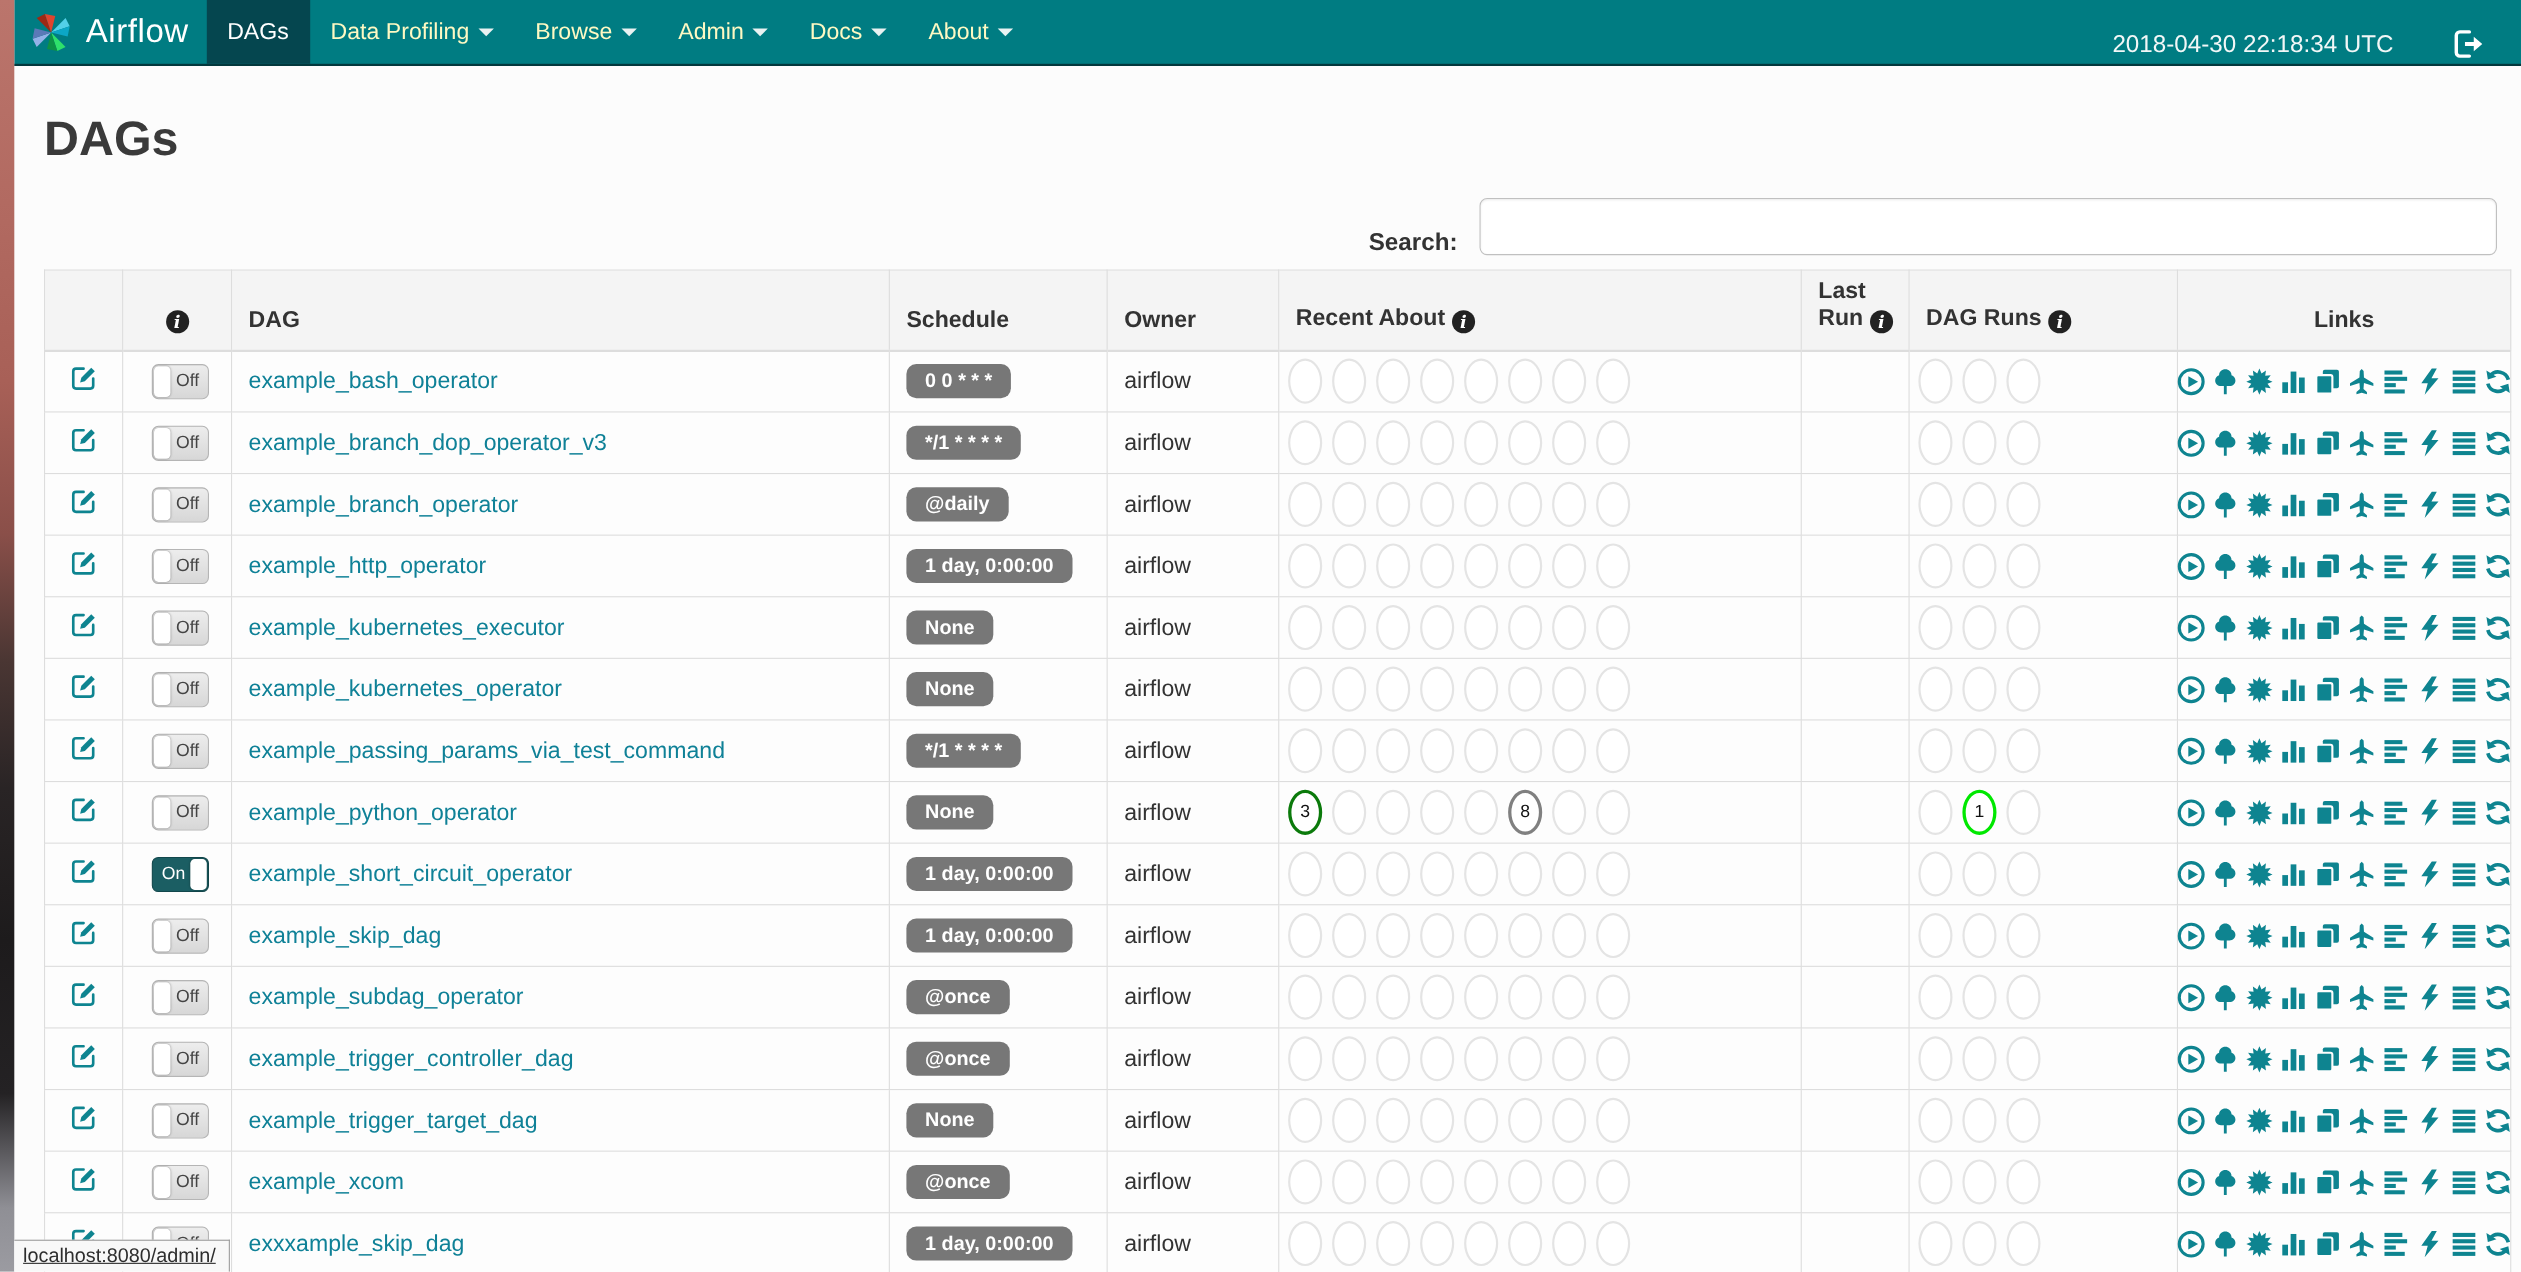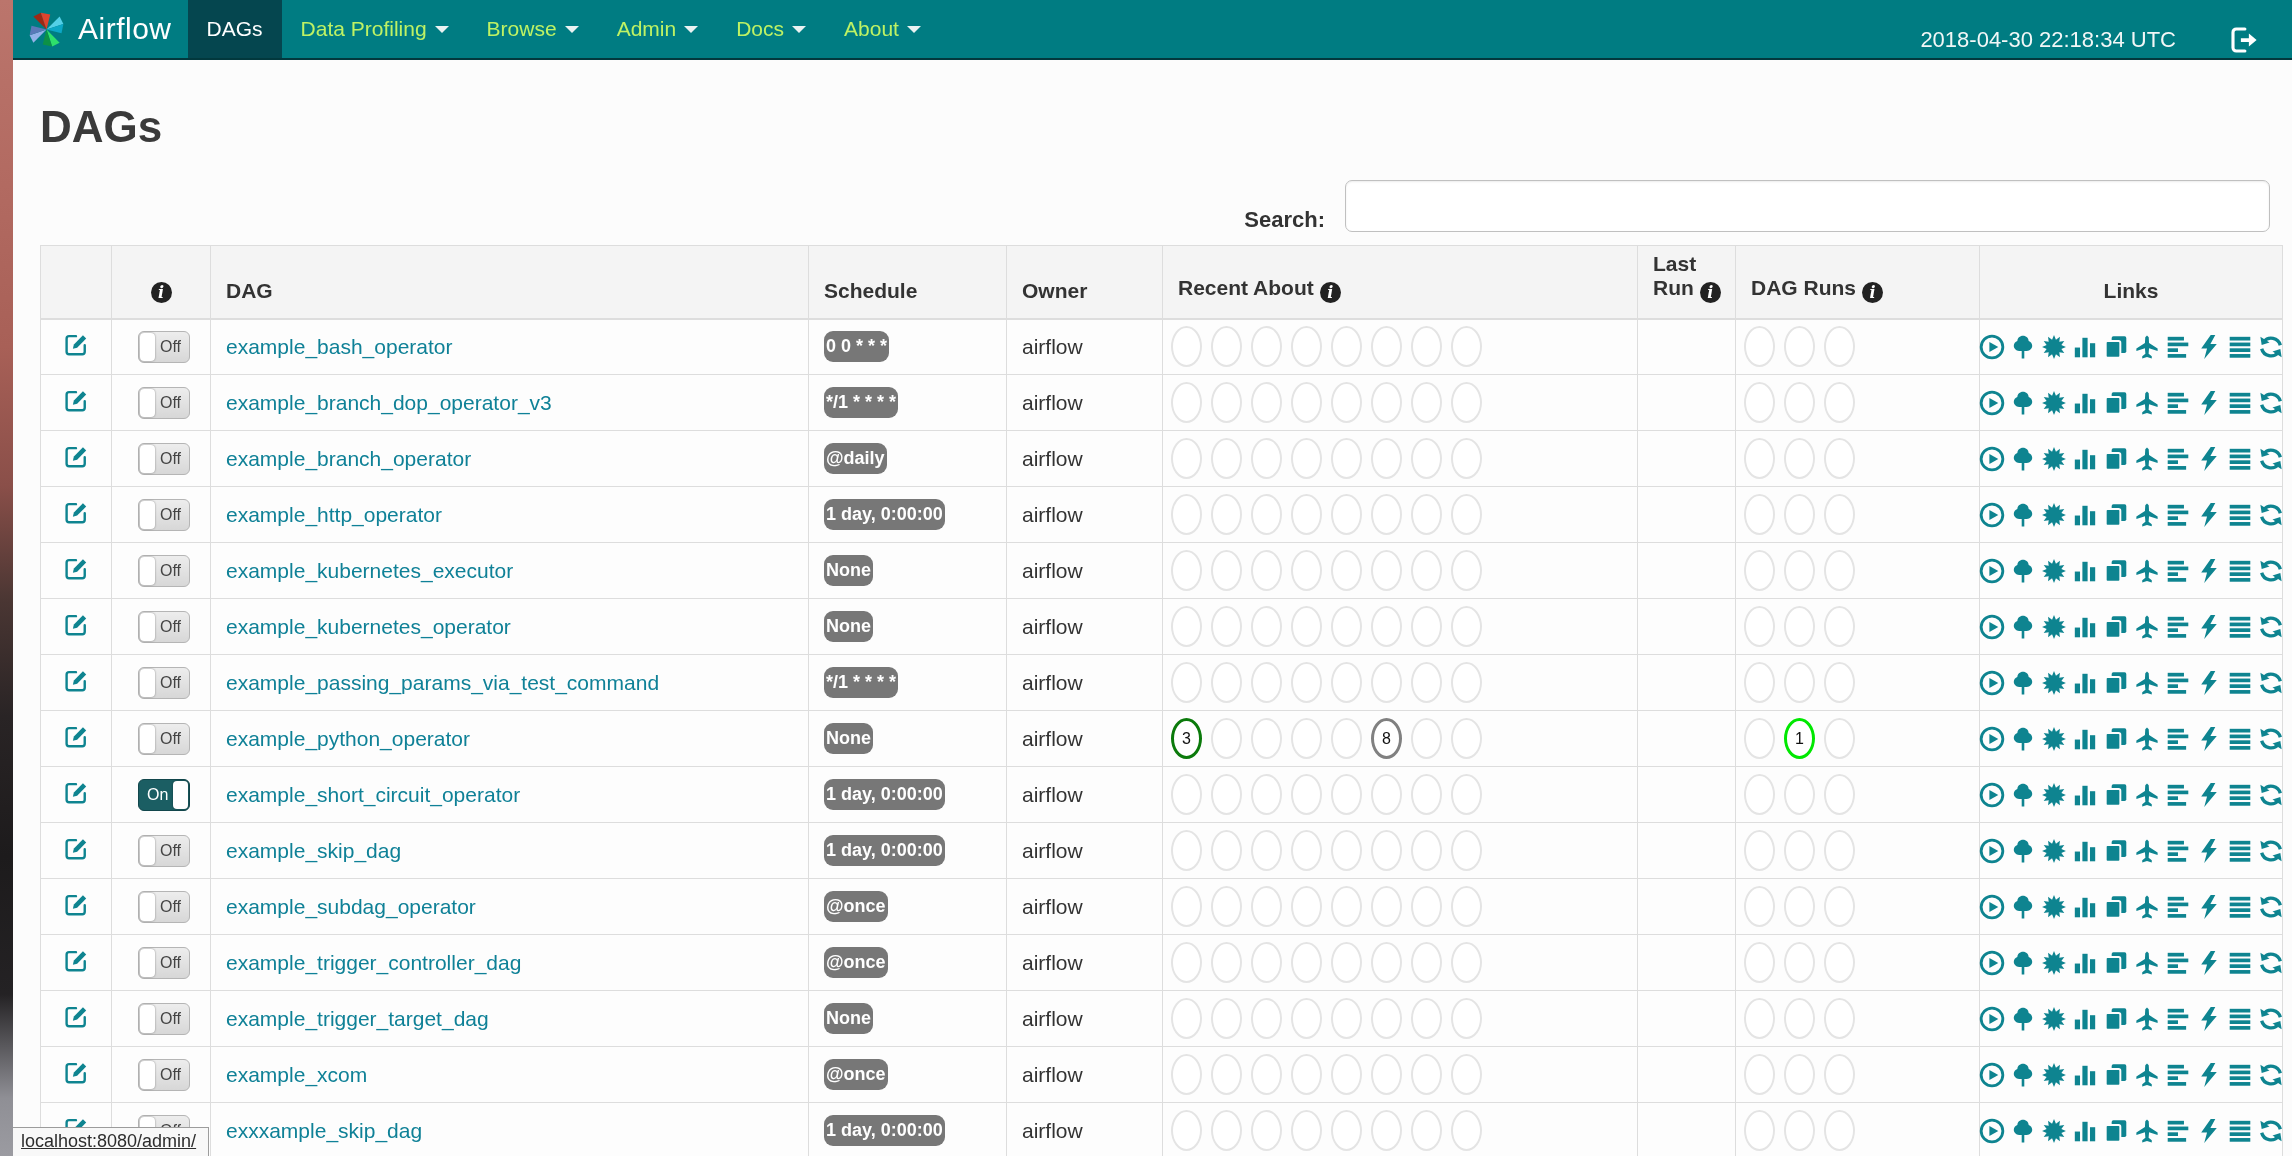--- a/index.html
+++ b/index.html
@@ -11,21 +11,21 @@
     background:linear-gradient(180deg,#bb756c 0%,#b26a61 16%,#a86057 30%,#8a4f49 42%,
       #4a3633 52%,#292425 62%,#1d1b1c 74%,#242224 86%,#8f8f95 95%,#9b9ba1 100%); }
 
   
   .navbar { position:absolute; left:13px; top:0; right:0; height:60px; background:#007C82;
     border-bottom:2px solid #02383d; display:flex; align-items:stretch; z-index:20; }
   .brand { display:flex; align-items:center; padding:0 16px 0 11px; cursor:pointer; }
   .brand svg { width:45px; height:45px; }
   .brand-name { color:#fff; font-size:30px; font-weight:500; margin-left:9px; letter-spacing:.5px; }
   .nav-menu { display:flex; list-style:none; align-items:stretch; }
-  .nav-item { display:flex; align-items:center; padding:0 19px; color:#bef264; font-size:21px;
+  .nav-item { display:flex; align-items:center; padding:0 19px; color:#fef9c3; font-size:21px;
     cursor:pointer; white-space:nowrap; }
   .nav-item.active { background:#05464F; color:#fff; }
   .caret { display:inline-block; margin-left:8px; width:0; height:0;
     border-left:7px solid transparent; border-right:7px solid transparent; border-top:7px solid #e9f2f2; }
   .nav-right { margin-left:auto; display:flex; align-items:center; padding-right:34px;margin-top:22px; }
   .clock { color:#f2f7f7; font-size:22px; margin-right:52px; }
   .logout-btn { width:30px; height:30px; color:#fff; cursor:pointer; }
   .logout-btn svg { width:30px; height:30px; }
 
   
@@ -46,21 +46,21 @@
   .dags tbody td { height:56px; font-size:21px; }
   .col-edit{width:71px} .col-toggle{width:99px} .col-dag{width:598px} .col-sched{width:198px}
   .col-owner{width:156px} .col-recent{width:475px} .col-lastrun{width:98px}
   .col-runs{width:244px} .col-links{width:303px}
 
   .cell-center { text-align:center; }
   .dag-link { color:#0F8197; text-decoration:none; cursor:pointer; padding-left:15px; display:inline-block; }
   .owner-text { padding-left:15px; }
   .sched-cell { padding-left:15px; }
   .badge { display:inline-block; background:#777; color:#fff; font-size:18px; font-weight:bold;
-    padding:5px 2px; border-radius:9px; white-space:nowrap; }
+    padding:5px 17px; border-radius:9px; white-space:nowrap; }
 
   .edit-btn { display:inline-block; width:25px; height:25px; color:#0E8490; cursor:pointer; }
   .edit-btn svg { width:25px; height:25px; }
 
   
   .toggle { position:relative; width:52px; height:32px; border-radius:6px; cursor:pointer;
     display:inline-flex; align-items:center; font-size:16px; margin-left:26px; vertical-align:middle; }
   .toggle.off { background:linear-gradient(180deg,#ededed,#d7d7d7); border:1px solid #b5b5b5;
     color:#444; justify-content:flex-end; padding-right:8px; }
   .toggle.off .knob { left:1px; }

